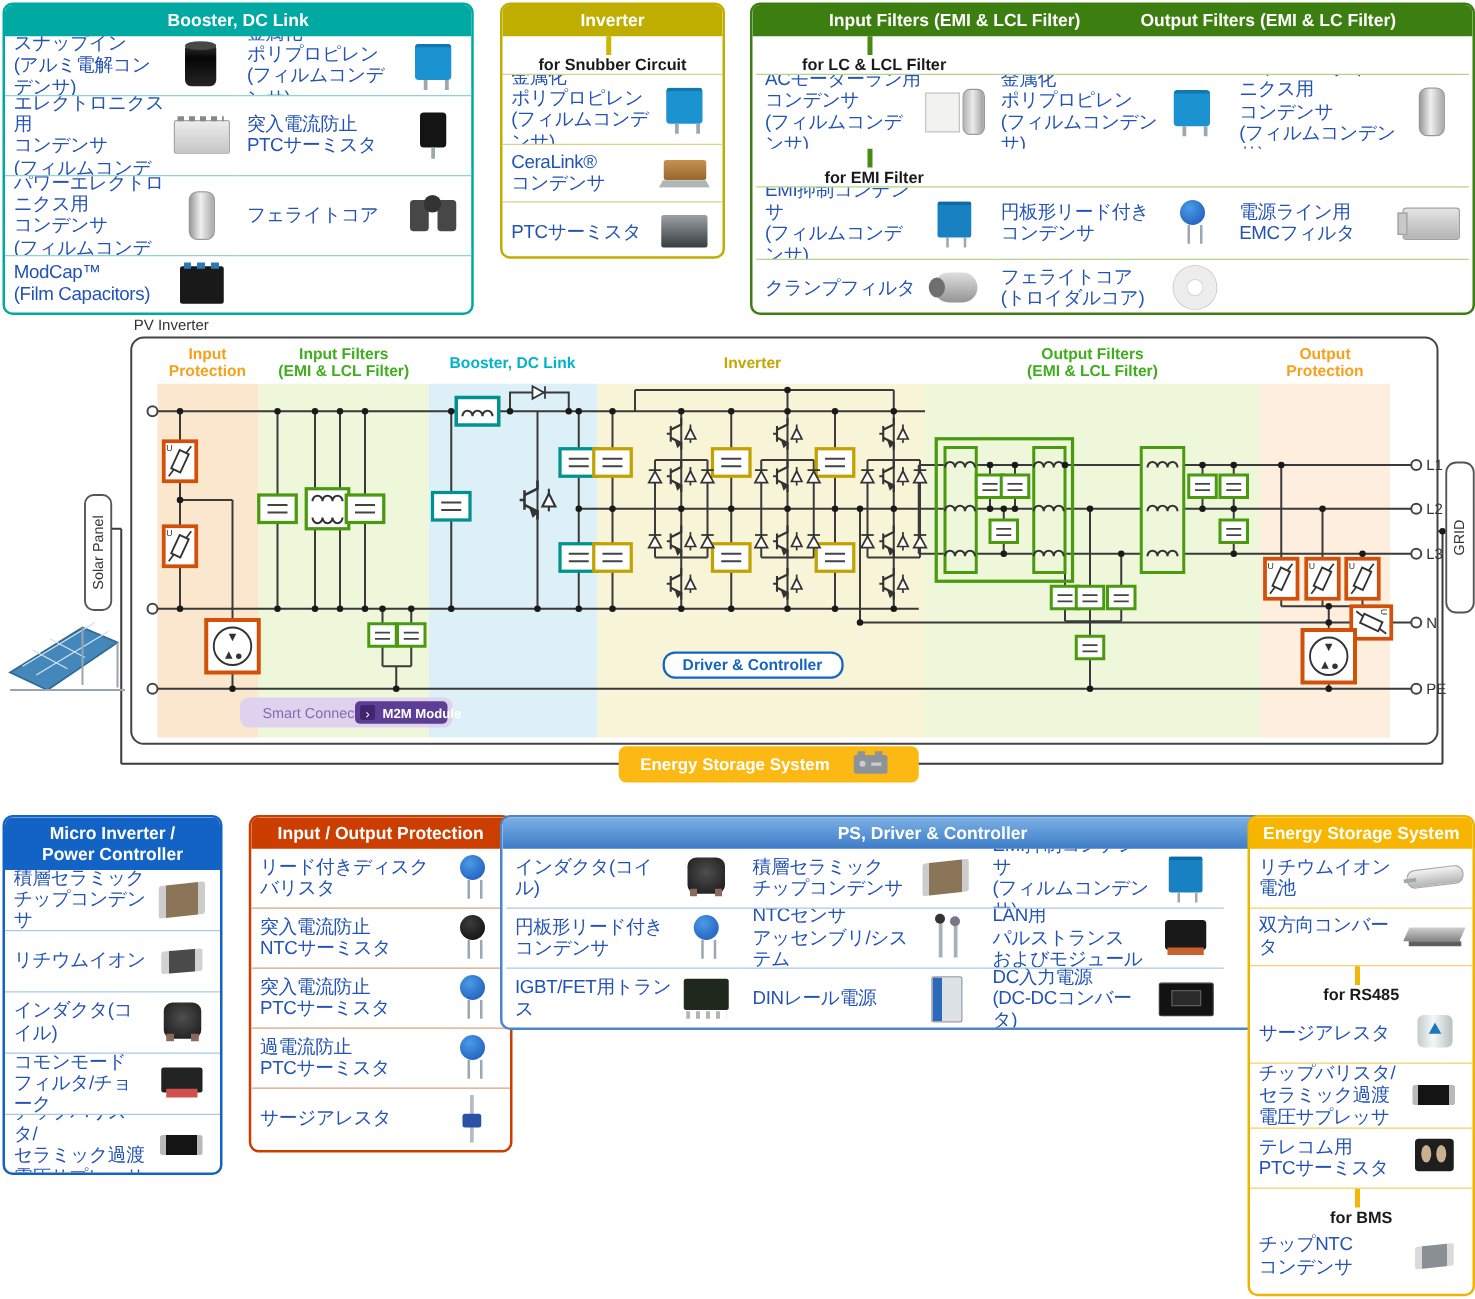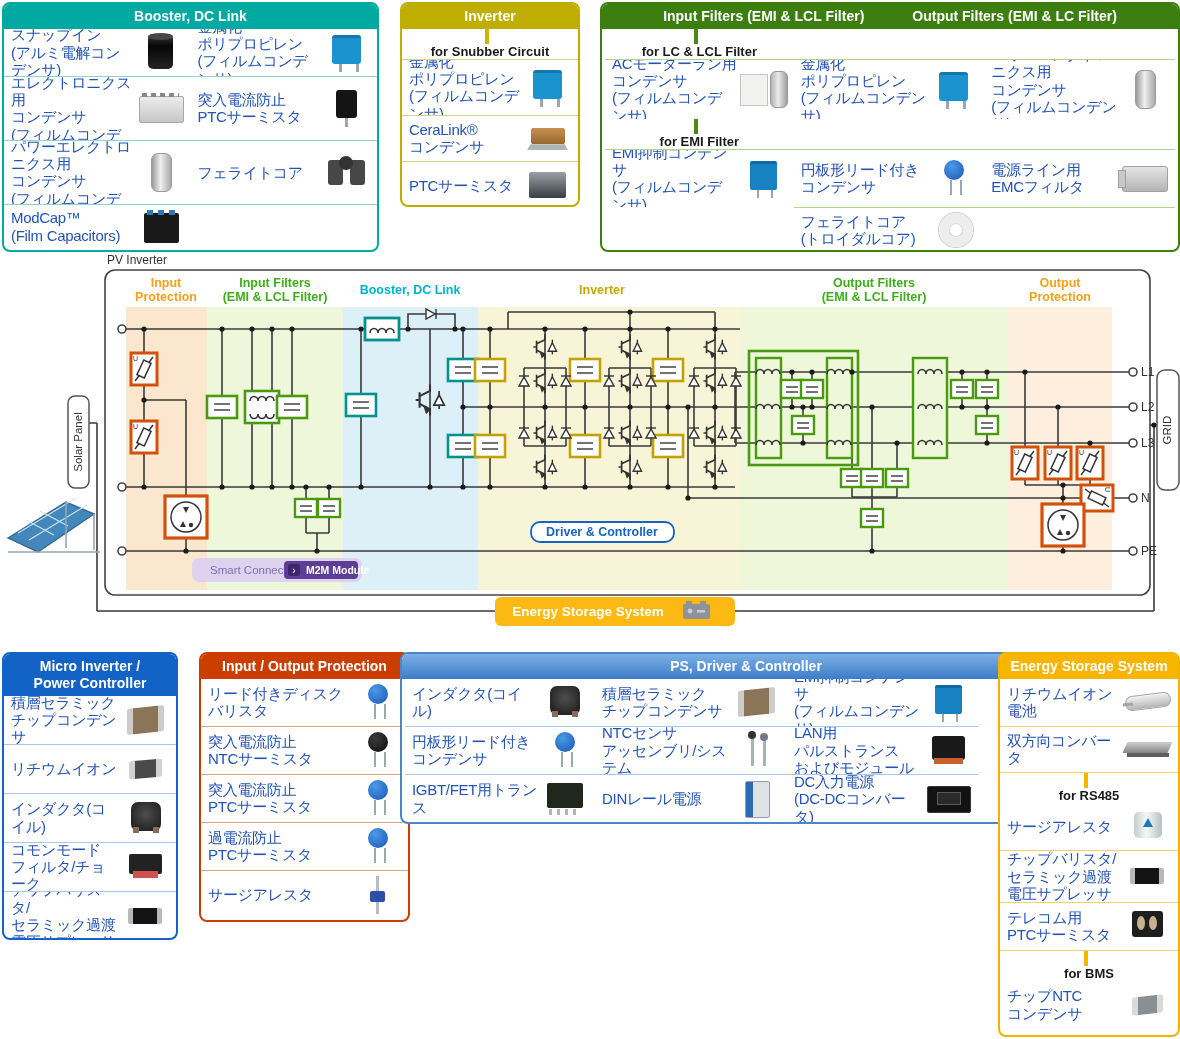--- a/index.html
+++ b/index.html
@@ -188,20 +188,24 @@
           </div>
         <div class="sub h30">
             <span class="bar" style="background:#4a8a14"></span>
             <span>for EMI Filter</span>
           </div>
         <div class="item h58 bt">
             <span class="ilabel">EMI抑制コンデンサ
 (フィルムコンデンサ)</span>
             <div class="ic i-emi-blue"></div>
           </div>
+        <div class="item h46 bt">
+            <span class="ilabel">クランプフィルタ</span>
+            <div class="ic i-clamp"></div>
+          </div>
       </div>
       <div style="width:192px">
         <div class="h30"></div>
         <div class="item h60 bt">
             <span class="ilabel">金属化
 ポリプロピレン
 (フィルムコンデンサ)</span>
             <div class="ic i-cap-blue"></div>
           </div>
         <div class="h30"></div>

